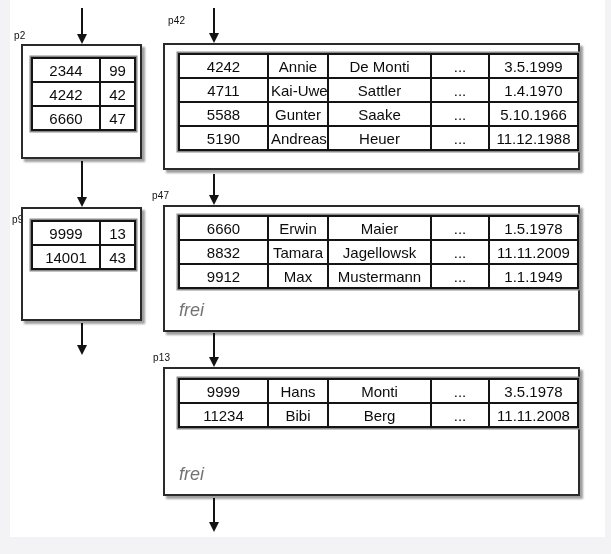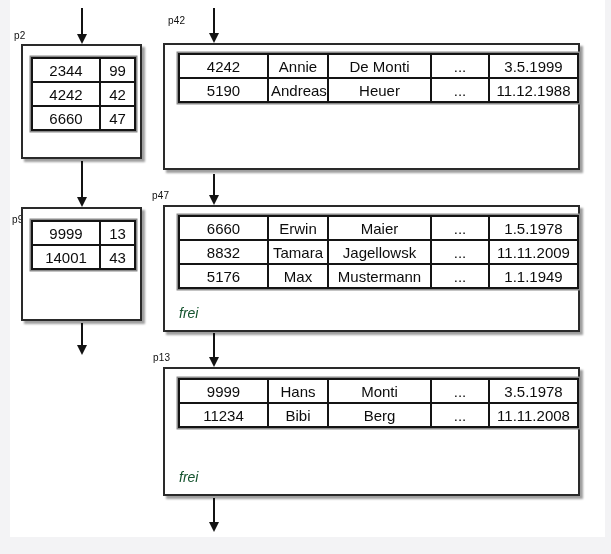--- a/index.html
+++ b/index.html
@@ -25,21 +25,21 @@
     box-shadow:0 0 0 1.5px #8a8a8a; background:#fff;
   }
   table.rec td {
     border:2px solid #141414; text-align:center; vertical-align:middle;
     font-size:15px; font-weight:normal; color:#0c0c0c;
     padding:0 2px; height:24px; white-space:nowrap; overflow:hidden;
   }
   .smalltab td { font-size:13.5px; height:23px; }
   .frei {
     position:absolute; left:14px; bottom:9px;
-    font-style:italic; font-size:14px; color:#14532d; font-weight:normal;
+    font-style:italic; font-size:18px; color:#737373; font-weight:normal;
   }
   .arrow { position:absolute; width:11px; }
   .arrow .shaft { position:absolute; left:4.5px; top:0; bottom:8px; width:2px; background:#131313; }
   .arrow .head {
     position:absolute; left:0; bottom:0; width:0; height:0;
     border-left:5.5px solid transparent; border-right:5.5px solid transparent;
     border-top:10px solid #131313;
   }
 </style>
 </head>
@@ -132,20 +132,34 @@
       </colgroup>
     <tbody>
         <tr>
           <td>4242</td>
           <td>Annie</td>
           <td>De Monti</td>
           <td>...</td>
           <td>3.5.1999</td>
         </tr>
     <tr>
+          <td>4711</td>
+          <td>Kai-Uwe</td>
+          <td>Sattler</td>
+          <td>...</td>
+          <td>1.4.1970</td>
+        </tr>
+    <tr>
+          <td>5588</td>
+          <td>Gunter</td>
+          <td>Saake</td>
+          <td>...</td>
+          <td>5.10.1966</td>
+        </tr>
+    <tr>
           <td>5190</td>
           <td>Andreas</td>
           <td>Heuer</td>
           <td>...</td>
           <td>11.12.1988</td>
         </tr>
   </tbody>
     </table>
 </div>
 
@@ -168,21 +182,21 @@
           <td>1.5.1978</td>
         </tr>
     <tr>
           <td>8832</td>
           <td>Tamara</td>
           <td>Jagellowsk</td>
           <td>...</td>
           <td>11.11.2009</td>
         </tr>
     <tr>
-          <td>5176</td>
+          <td>9912</td>
           <td>Max</td>
           <td>Mustermann</td>
           <td>...</td>
           <td>1.1.1949</td>
         </tr>
   </tbody>
     </table>
   <div class="frei">frei</div>
 </div>
 

